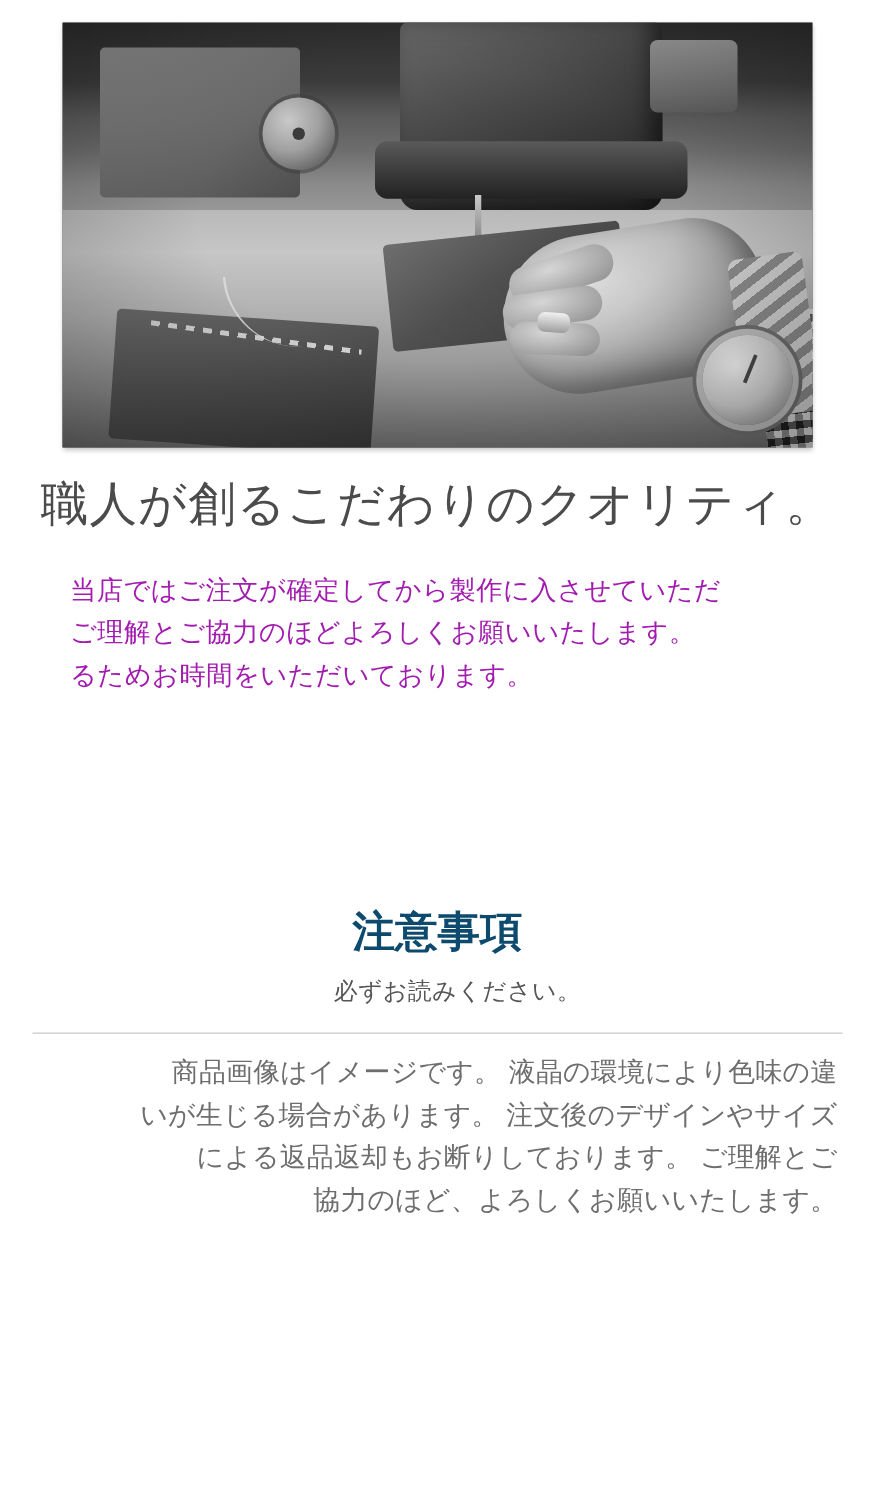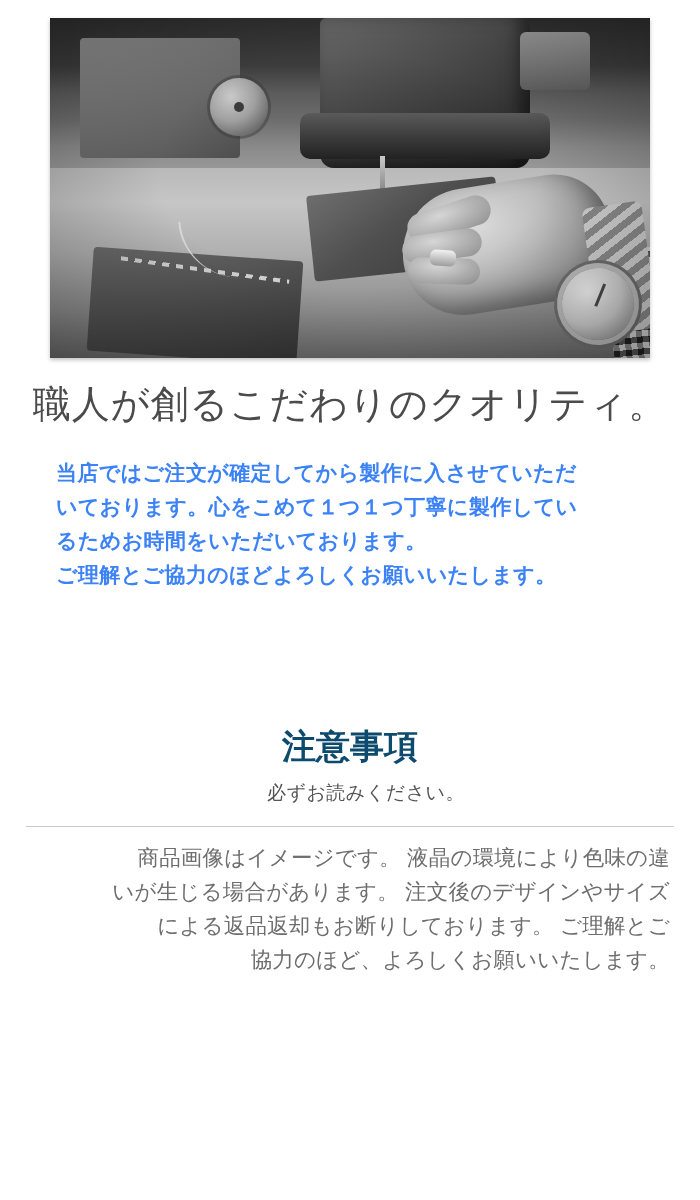--- a/index.html
+++ b/index.html
@@ -182,23 +182,22 @@
     margin: 0;
   }
 
   .lead {
     position: absolute;
     left: 56px;
     top: 456px;
     width: 600px;
     font-size: 21px;
     line-height: 1.62;
-    color: #3b82f6;
+    color: #a21caf;
     letter-spacing: .4px;
-    font-weight: bold;
   }
   .lead p { margin: 0; }
 
   
   .notice-title {
     position: absolute;
     left: 0;
     top: 726px;
     width: 700px;
     text-align: center;
@@ -269,23 +268,22 @@
       <div class="photo-layer ph-watch-band"></div>
       <div class="photo-layer ph-watch-face"></div>
       <div class="photo-layer ph-vignette"></div>
     </div>
   </div>
 
   <h1 class="headline">職人が創るこだわりのクオリティ。</h1>
 
   <div class="lead">
     <p>当店ではご注文が確定してから製作に入させていただ</p>
-    <p>いております。心をこめて１つ１つ丁寧に製作してい</p>
+    <p>ご理解とご協力のほどよろしくお願いいたします。</p>
     <p>るためお時間をいただいております。</p>
-    <p>ご理解とご協力のほどよろしくお願いいたします。</p>
   </div>
 
   <h2 class="notice-title">注意事項</h2>
   <div class="notice-sub">必ずお読みください。</div>
   <div class="divider"></div>
 
   <div class="notice-body">
     <p>商品画像はイメージです。 液晶の環境により色味の違</p>
     <p>いが生じる場合があります。 注文後のデザインやサイズ</p>
     <p>による返品返却もお断りしております。 ご理解とご</p>

